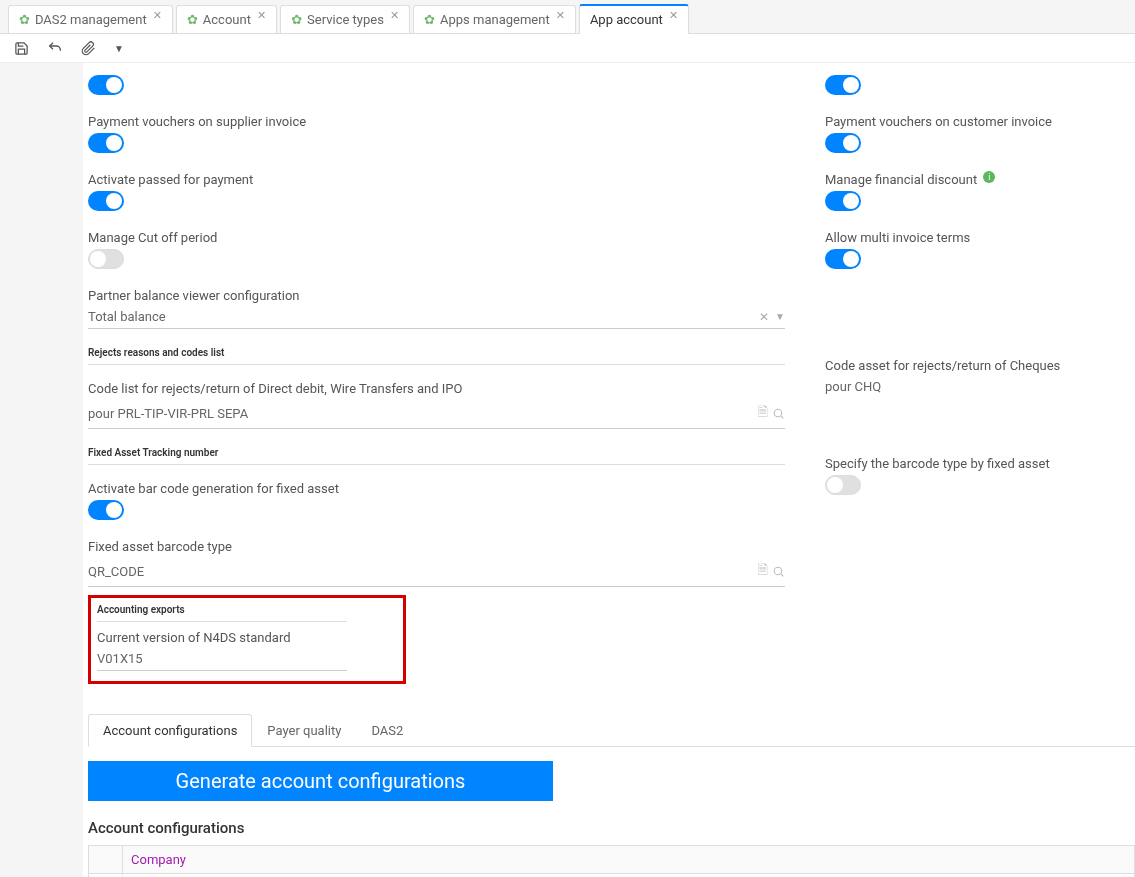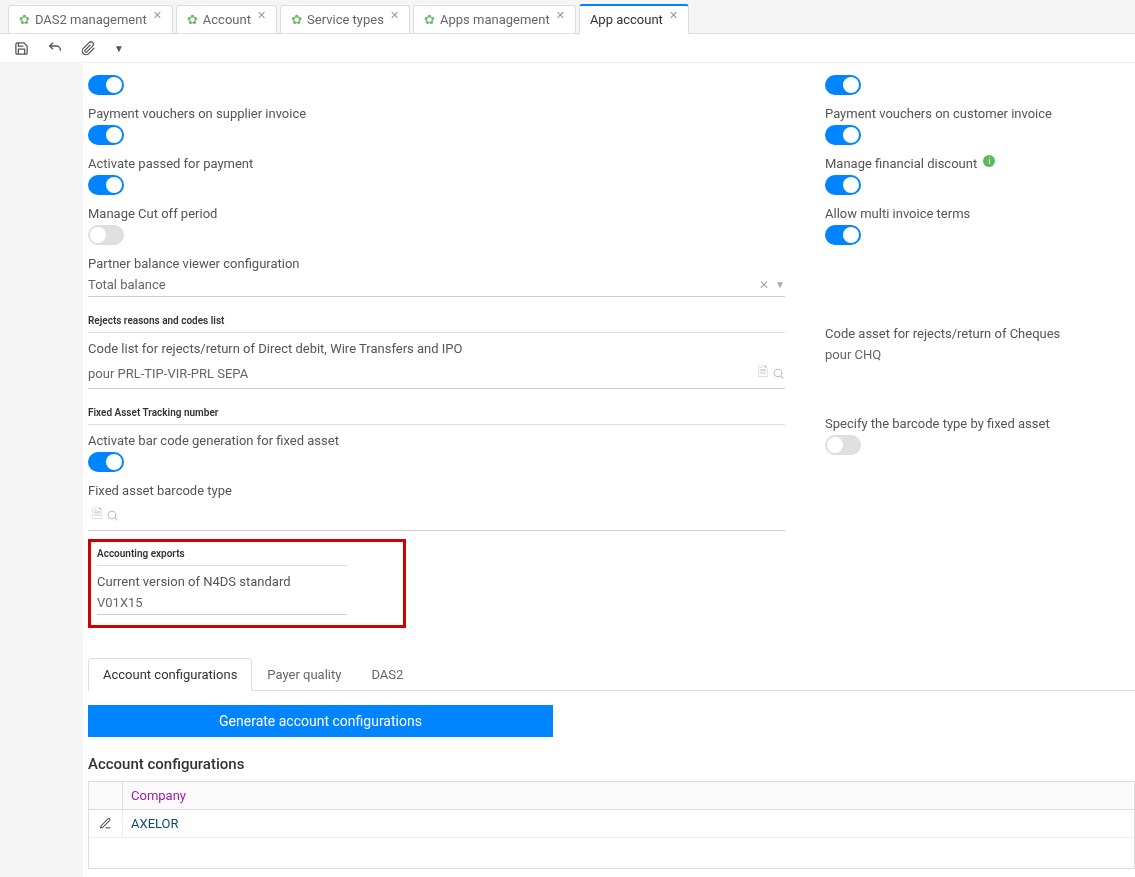--- a/index.html
+++ b/index.html
@@ -89,21 +89,21 @@
   }
   .col-left { max-width: 720px; }
   .col-right { max-width: 310px; }
   .field {
     margin-bottom: 4px;
   }
   .field-label {
     display: block;
     color: #555;
     font-size: 13px;
-    margin-top: 8px;
+    margin-top: 16px;
     margin-bottom: 2px;
   }
   .toggle {
     width: 36px;
     height: 20px;
     border-radius: 10px;
     position: relative;
     display: inline-block;
     cursor: pointer;
     margin-top: 2px;
@@ -204,21 +204,21 @@
     color: #333;
   }
   .gen-btn {
     background: #0084ff;
     color: #fff;
     text-align: center;
     padding: 8px;
     margin-top: 14px;
     width: 465px;
     cursor: pointer;
-    font-size: 14px;
+    font-size: 20px;
   }
   .sub-heading {
     font-weight: 500;
     font-size: 15px;
     margin-top: 18px;
     margin-bottom: 8px;
   }
   .table {
     border: 1px solid #ddd;
   }
@@ -338,20 +338,21 @@
           </span>
         </div>
 
         <div class="section-heading">Fixed Asset Tracking number</div>
 
         <span class="field-label">Activate bar code generation for fixed asset</span>
         <div class="toggle on"><div class="knob"></div></div>
 
         <span class="field-label">Fixed asset barcode type</span>
         <div class="lookup">
+          <span class="value">QR_CODE</span>
           <span class="doc">🗎</span>
           <span class="search">
             <svg width="13" height="13" viewBox="0 0 24 24" fill="none" stroke="#bbb" stroke-width="2">
                 <circle cx="11" cy="11" r="7"></circle>
                 <line x1="21" y1="21" x2="16.65" y2="16.65"></line>
               </svg>
           </span>
         </div>
 
         <div class="highlight-box">

